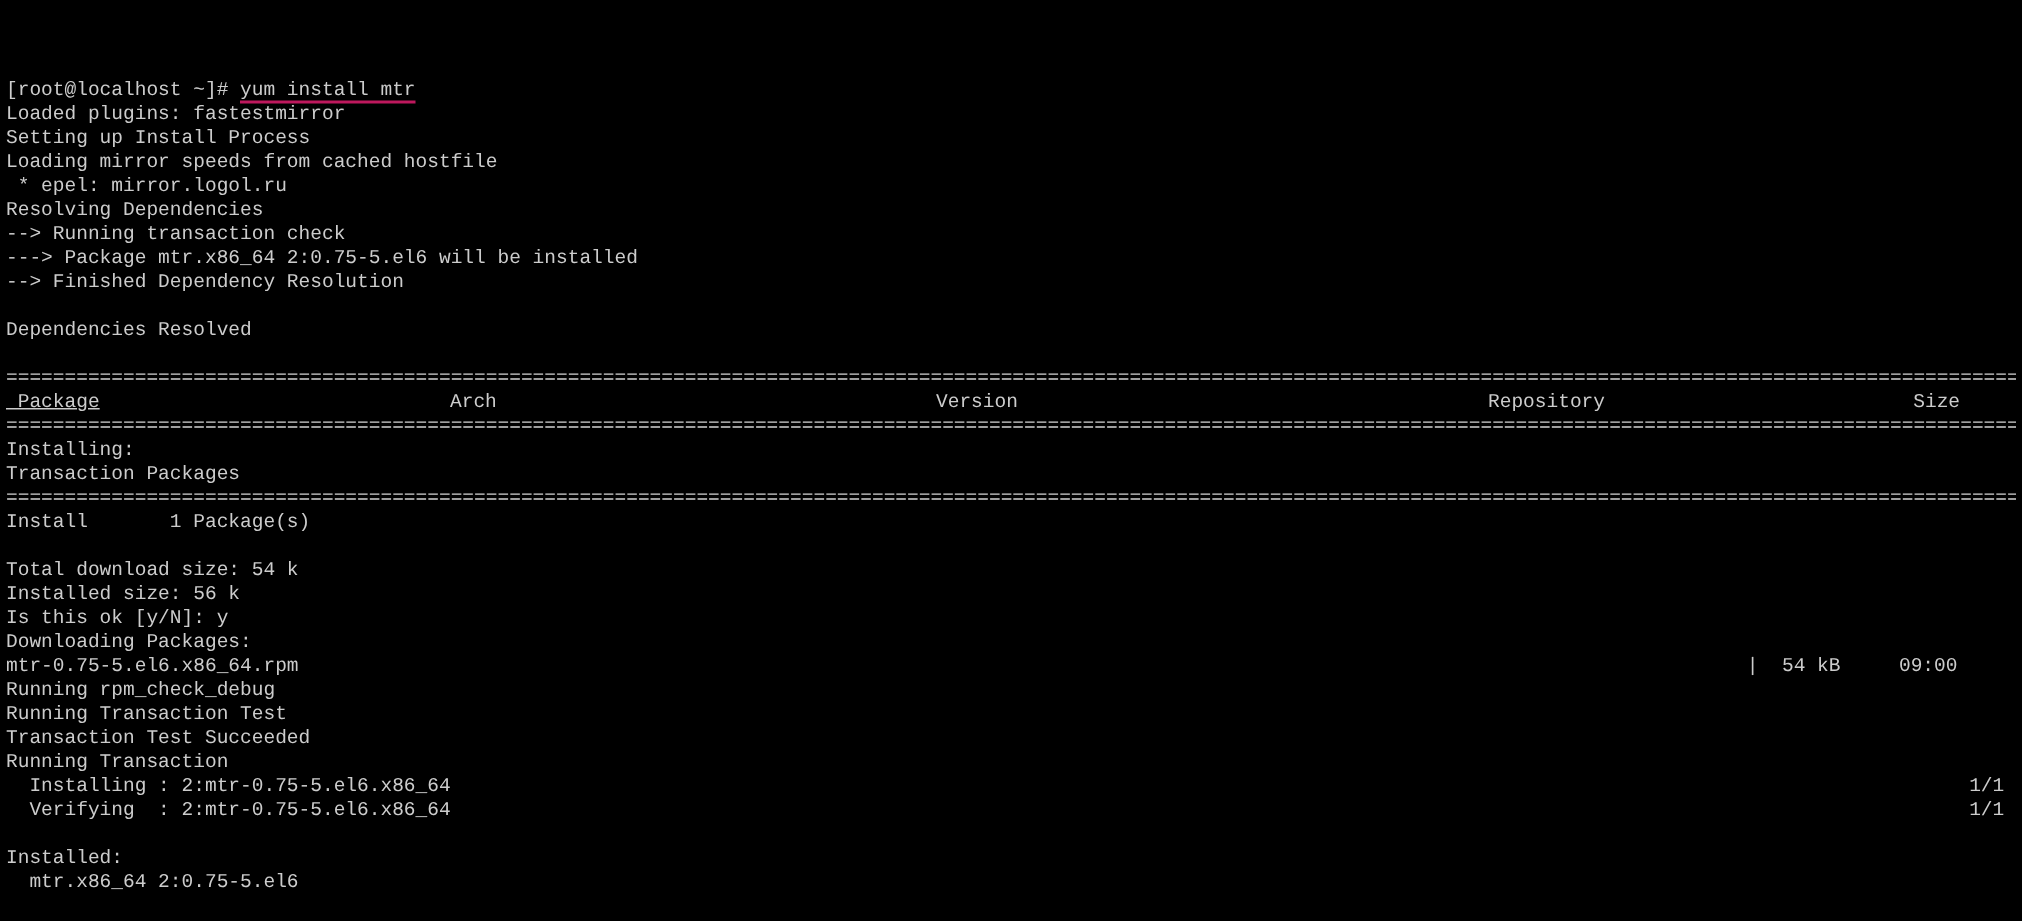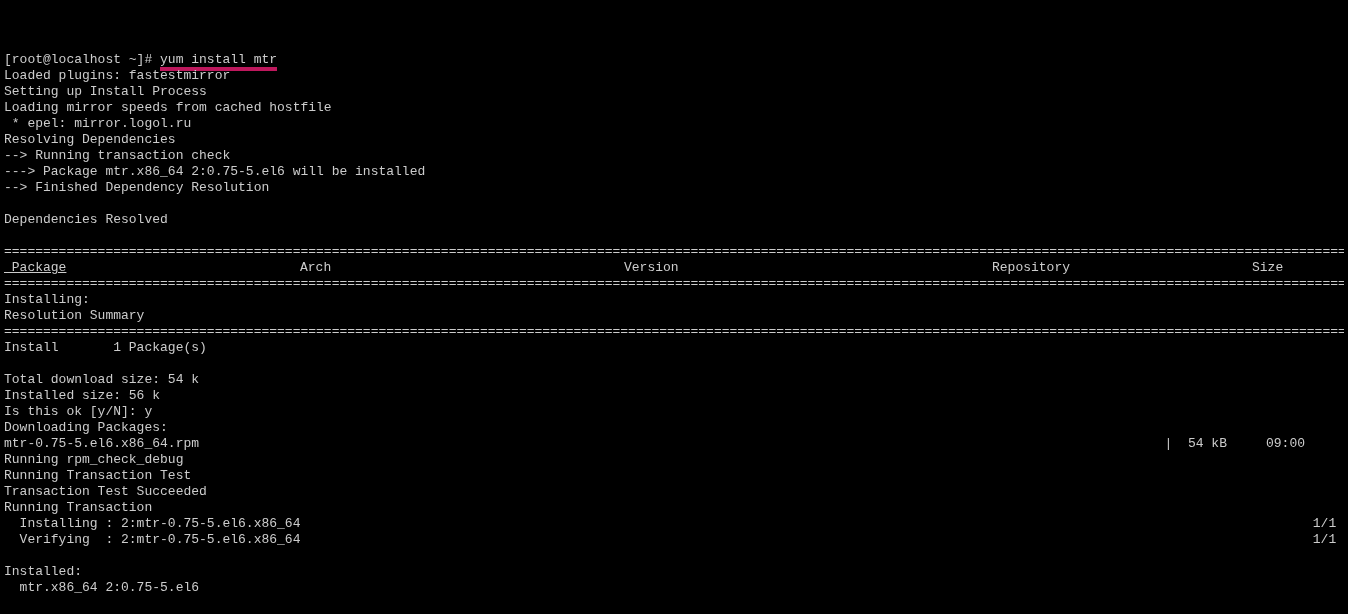--- a/index.html
+++ b/index.html
@@ -9,31 +9,31 @@
       color: #cccccc;
       font-family: "Consolas", "Courier New", monospace;
       font-size: 13px;
       line-height: 16px;
       white-space: pre;
       width: 1348px;
       box-sizing: border-box;
       overflow-x: hidden;
     }
     .underline {
-      border-bottom: 4px solid #be185d;
+      border-bottom: 2px solid #be185d;
     }
     .row {
       display: flex;
       width: 100%;
     }
     .col-package { width: 296px; flex-shrink: 0; text-decoration: underline; }
     .col-arch { width: 324px; flex-shrink: 0; }
     .col-version { width: 368px; flex-shrink: 0; }
     .col-repo { width: 260px; flex-shrink: 0; }
-    .col-size { flex: 1; text-align: left; padding-right: 6px; }
+    .col-size { flex: 1; text-align: center; padding-right: 6px; }
     .divider {
       overflow: hidden;
       white-space: nowrap;
     }
     .flex-line { display: flex; }
     .grow { flex: 1; }
     .right-fixed { white-space: pre; }
   </style>
 </head>
 <body>
@@ -45,21 +45,21 @@
 <span>Loading mirror speeds from cached hostfile</span>
 <span> * epel: mirror.logol.ru</span>
 <span>Resolving Dependencies</span>
 <span>--&gt; Running transaction check</span>
 <span>---&gt; Package mtr.x86_64 2:0.75-5.el6 will be installed</span>
 <span>--&gt; Finished Dependency Resolution</span>
 <span></span>
 <span>Dependencies Resolved</span>
 <span></span>
 <div class="divider">========================================================================================================================================================================================================</div><div class="row"><span class="col-package"> Package</span><span class="col-arch">Arch</span><span class="col-version">Version</span><span class="col-repo">Repository</span><span class="col-size">Size </span></div><div class="divider">========================================================================================================================================================================================================</div><span>Installing:</span>
-<span>Resolution Summary</span>
+<span>Transaction Packages</span>
 <div class="divider">========================================================================================================================================================================================================</div><span>Install       1 Package(s)</span>
 <span></span>
 <span>Total download size: 54 k</span>
 <span>Installed size: 56 k</span>
 <span>Is this ok [y/N]: y</span>
 <span>Downloading Packages:</span>
 <div class="flex-line"><span class="grow">mtr-0.75-5.el6.x86_64.rpm</span><span class="right-fixed">|  54 kB     09:00     </span></div><span>Running rpm_check_debug</span>
 <span>Running Transaction Test</span>
 <span>Transaction Test Succeeded</span>
 <span>Running Transaction</span>

